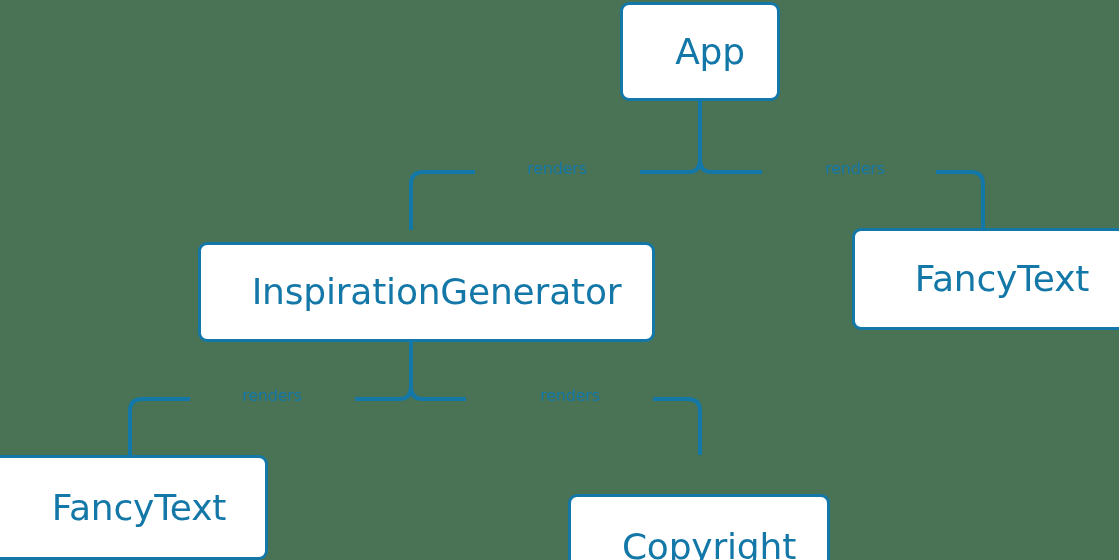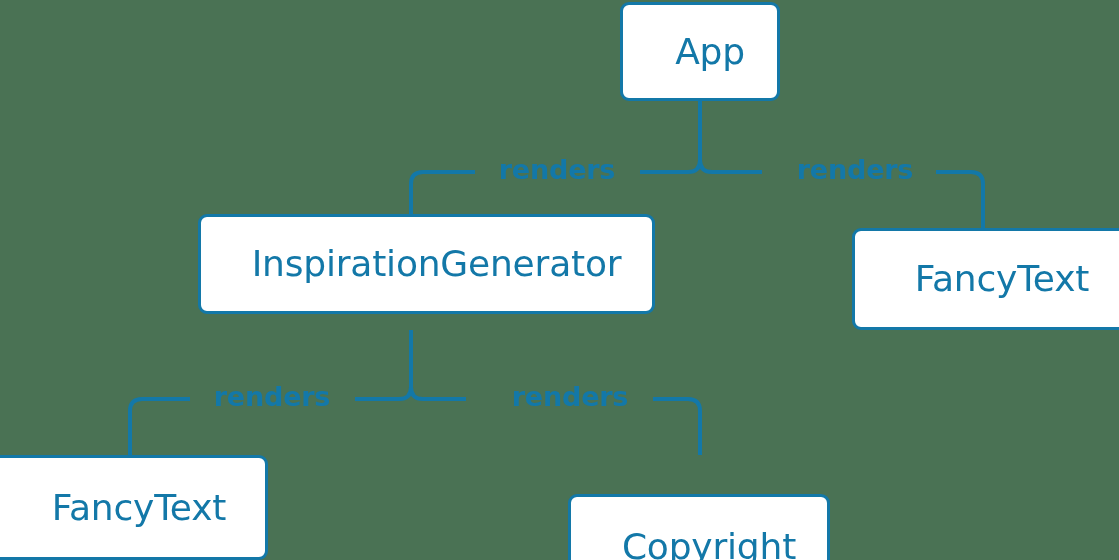--- a/index.html
+++ b/index.html
@@ -41,31 +41,31 @@
   .node-label {
     color: #1378a8;
     font-family: "DejaVu Sans", "Liberation Sans", sans-serif;
     font-size: 36px;
     font-weight: 400;
     letter-spacing: -0.2px;
     white-space: nowrap;
     line-height: 1;
   }
   .node-app { left: 620px; top: 2px; width: 160px; height: 99px; }
-  .node-inspiration { left: 198px; top: 214px; width: 457px; height: 100px; text-align: right; }
+  .node-inspiration { left: 198px; top: 242px; width: 457px; height: 100px; text-align: right; }
   .node-fancytext-right { left: 852px; top: 228px; width: 280px; height: 102px; }
   .node-fancytext-left { left: -10px; top: 455px; width: 278px; height: 105px; }
   .node-copyright { left: 568px; top: 455px; width: 262px; height: 105px; margin-top: 39px; }
 
   .edge-label {
     position: absolute;
     color: #1378a8;
     font-family: "DejaVu Sans", "Liberation Sans", sans-serif;
-    font-size: 27px;
-    font-weight: 700;
+    font-size: 16px;
+    font-weight: 400;
     letter-spacing: -0.2px;
     white-space: nowrap;
     line-height: 1;
     transform: translate(-50%, -50%);
     z-index: 6;
   }
   .edge-label-top-left { left: 557px; top: 169px; }
   .edge-label-top-right { left: 855px; top: 169px; }
   .edge-label-bottom-left { left: 272px; top: 396px; }
   .edge-label-bottom-right { left: 570px; top: 396px; }

